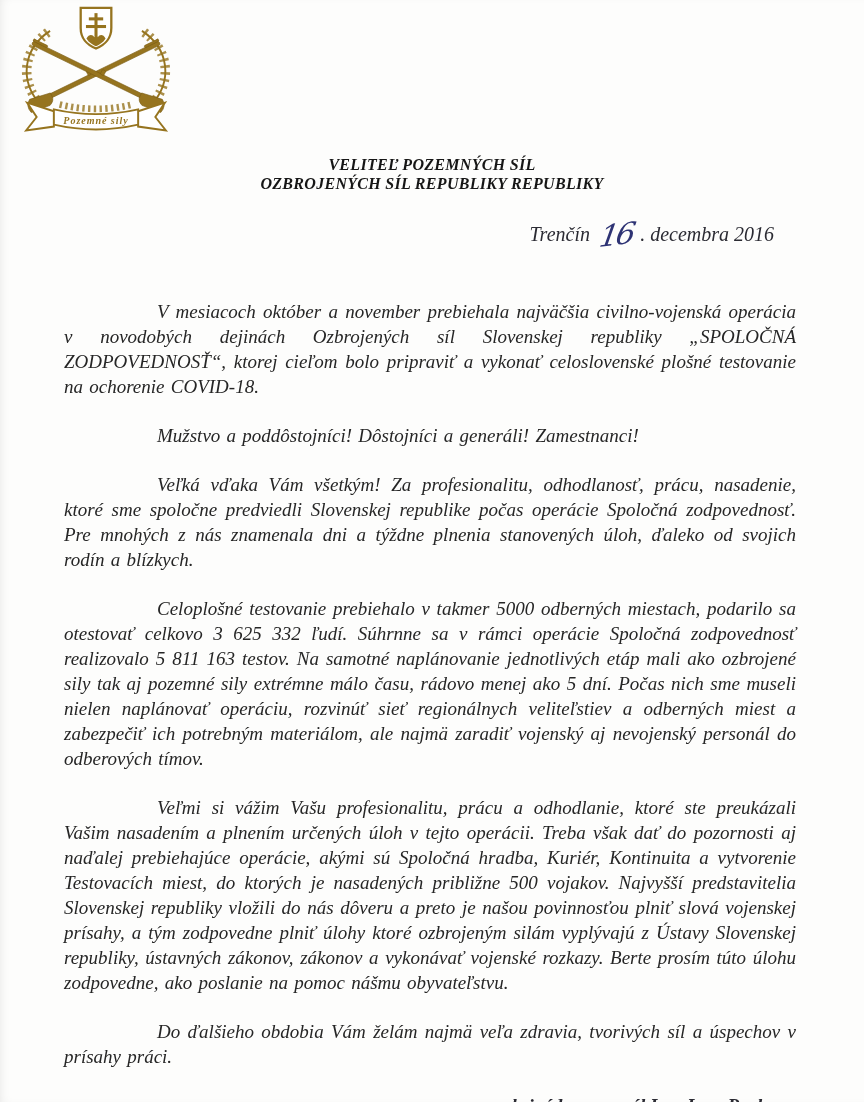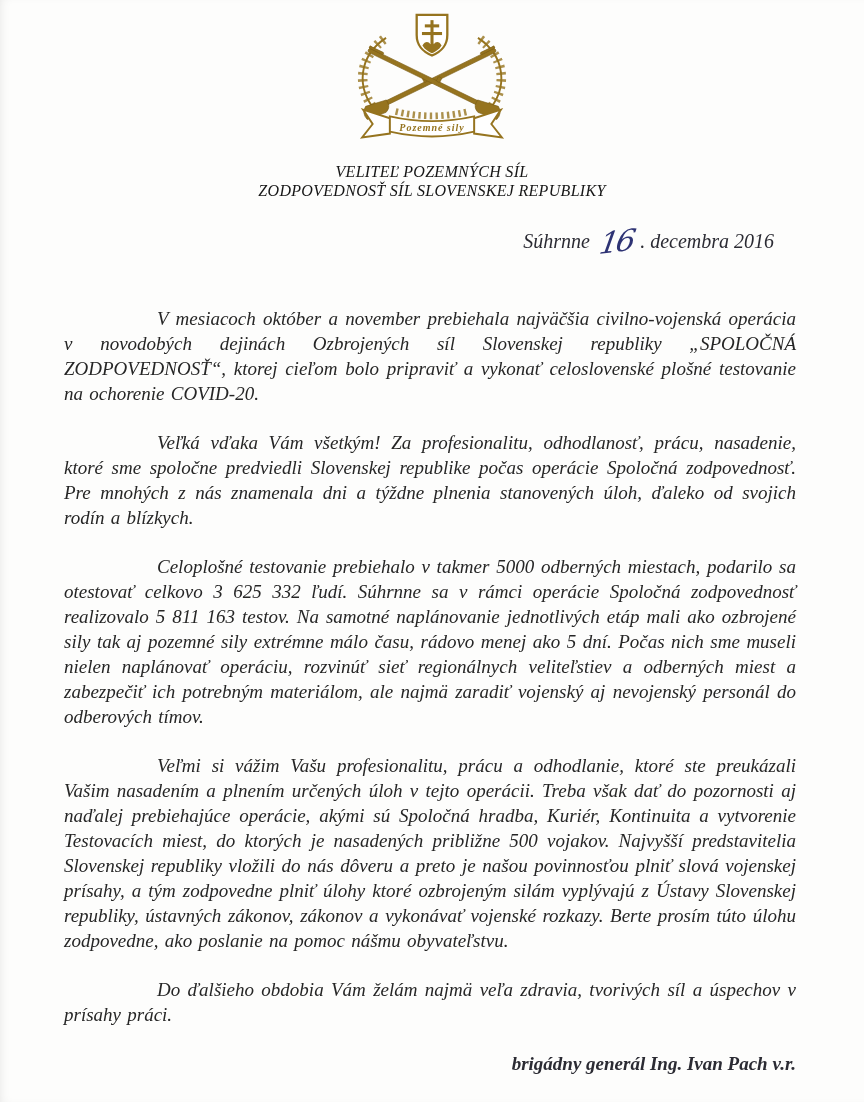--- a/index.html
+++ b/index.html
@@ -9,33 +9,33 @@
     height: 1102px;
     margin: 0 auto;
     background: #fdfdfc;
     overflow: hidden;
     font-family: "Liberation Serif", "DejaVu Serif", serif;
     color: #262626;
     box-shadow: inset 6px 0 14px -10px rgba(0,0,0,0.18);
   }
 
   
-  .emblem-wrap { text-align: center; padding-top: 12px; }
+  .emblem-wrap { text-align: left; padding-top: 5px; }
   .emblem-svg text {
     font-family: "Liberation Serif", "DejaVu Serif", serif;
     font-weight: bold;
     font-style: italic;
     letter-spacing: 1px;
   }
 
   
   .letterhead {
     margin-top: 12px;
     text-align: center;
-    font-weight: normal;
+    font-weight: bold;
     font-style: italic;
     font-size: 16px;
     line-height: 19px;
     letter-spacing: 0.3px;
     color: #161616;
   }
 
   
   .dateline {
     margin-top: 30px;
@@ -130,29 +130,30 @@
         <path d="M56,111 L28,102 L38,117 L27,131 L56,127 Z" fill="#ffffff" stroke="#96741f" stroke-width="2"></path>
         <path d="M144,111 L172,102 L162,117 L173,131 L144,127 Z" fill="#ffffff" stroke="#96741f" stroke-width="2"></path>
         <path d="M56,109 Q100,119 144,109 L144,125 Q100,135 56,125 Z" fill="#ffffff" stroke="#96741f" stroke-width="2"></path>
         <text x="100" y="124.5" text-anchor="middle" font-size="10.5" fill="#96741f">Pozemné sily</text>
       </g>
     </svg>
   </div>
 
   <div class="letterhead">
     <div>VELITEĽ POZEMNÝCH SÍL</div>
-    <div>ZODPOVEDNOSŤ SÍL SLOVENSKEJ REPUBLIKY</div>
+    <div>OZBROJENÝCH SÍL REPUBLIKY REPUBLIKY</div>
   </div>
 
   <div class="dateline">
-    <span>Súhrnne</span><span class="handwritten-day">16</span><span>. decembra 2016</span>
+    <span>Trenčín</span><span class="handwritten-day">16</span><span>. decembra 2016</span>
   </div>
 
   <div class="letter-body">
-    <p>V mesiacoch október a november prebiehala najväčšia civilno-vojenská operácia v novodobých dejinách Ozbrojených síl Slovenskej republiky „SPOLOČNÁ ZODPOVEDNOSŤ“, ktorej cieľom bolo pripraviť a vykonať celoslovenské plošné testovanie na ochorenie COVID-20.</p>
+    <p>V mesiacoch október a november prebiehala najväčšia civilno-vojenská operácia v novodobých dejinách Ozbrojených síl Slovenskej republiky „SPOLOČNÁ ZODPOVEDNOSŤ“, ktorej cieľom bolo pripraviť a vykonať celoslovenské plošné testovanie na ochorenie COVID-18.</p>
+    <p>Mužstvo a poddôstojníci! Dôstojníci a generáli! Zamestnanci!</p>
     <p>Veľká vďaka Vám všetkým! Za profesionalitu, odhodlanosť, prácu, nasadenie, ktoré sme spoločne predviedli Slovenskej republike počas operácie Spoločná zodpovednosť. Pre mnohých z nás znamenala dni a týždne plnenia stanovených úloh, ďaleko od svojich rodín a blízkych.</p>
     <p>Celoplošné testovanie prebiehalo v takmer 5000 odberných miestach, podarilo sa otestovať celkovo 3 625 332 ľudí. Súhrnne sa v rámci operácie Spoločná zodpovednosť realizovalo 5 811 163 testov. Na samotné naplánovanie jednotlivých etáp mali ako ozbrojené sily tak aj pozemné sily extrémne málo času, rádovo menej ako 5 dní. Počas nich sme museli nielen naplánovať operáciu, rozvinúť sieť regionálnych veliteľstiev a odberných miest a zabezpečiť ich potrebným materiálom, ale najmä zaradiť vojenský aj nevojenský personál do odberových tímov.</p>
     <p>Veľmi si vážim Vašu profesionalitu, prácu a odhodlanie, ktoré ste preukázali Vašim nasadením a plnením určených úloh v tejto operácii. Treba však dať do pozornosti aj naďalej prebiehajúce operácie, akými sú Spoločná hradba, Kuriér, Kontinuita a vytvorenie Testovacích miest, do ktorých je nasadených približne 500 vojakov. Najvyšší predstavitelia Slovenskej republiky vložili do nás dôveru a preto je našou povinnosťou plniť slová vojenskej prísahy, a tým zodpovedne plniť úlohy ktoré ozbrojeným silám vyplývajú z Ústavy Slovenskej republiky, ústavných zákonov, zákonov a vykonávať vojenské rozkazy. Berte prosím túto úlohu zodpovedne, ako poslanie na pomoc nášmu obyvateľstvu.</p>
     <p>Do ďalšieho obdobia Vám želám najmä veľa zdravia, tvorivých síl a úspechov v prísahy práci.</p>
   </div>
 
   <div class="signature-line">brigádny generál Ing. Ivan Pach v.r.</div>
 
 </div>
 

